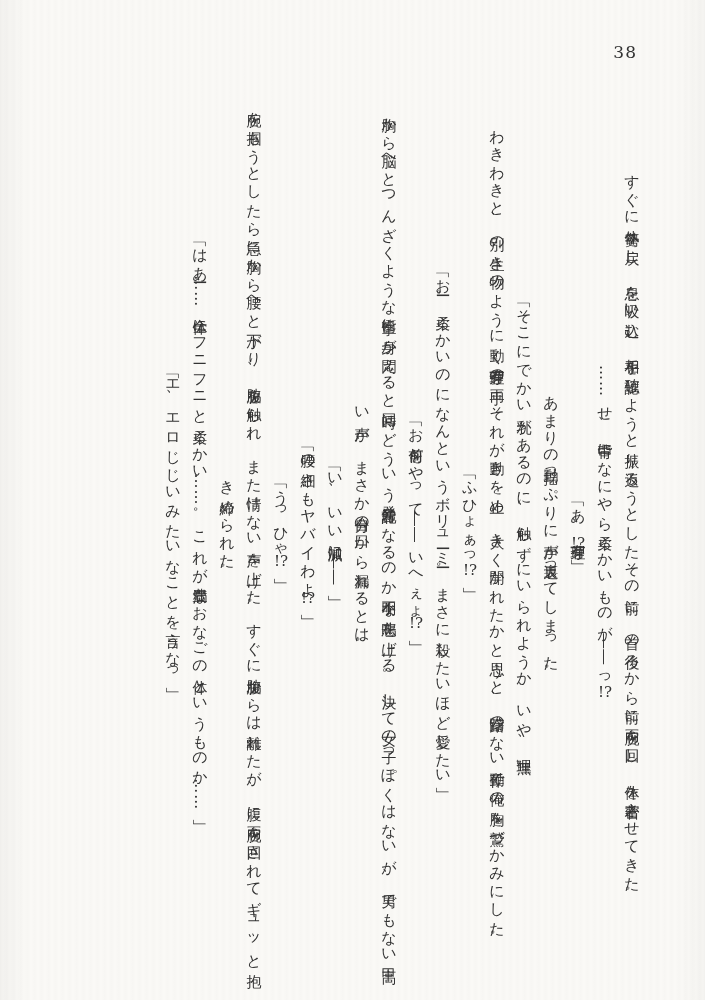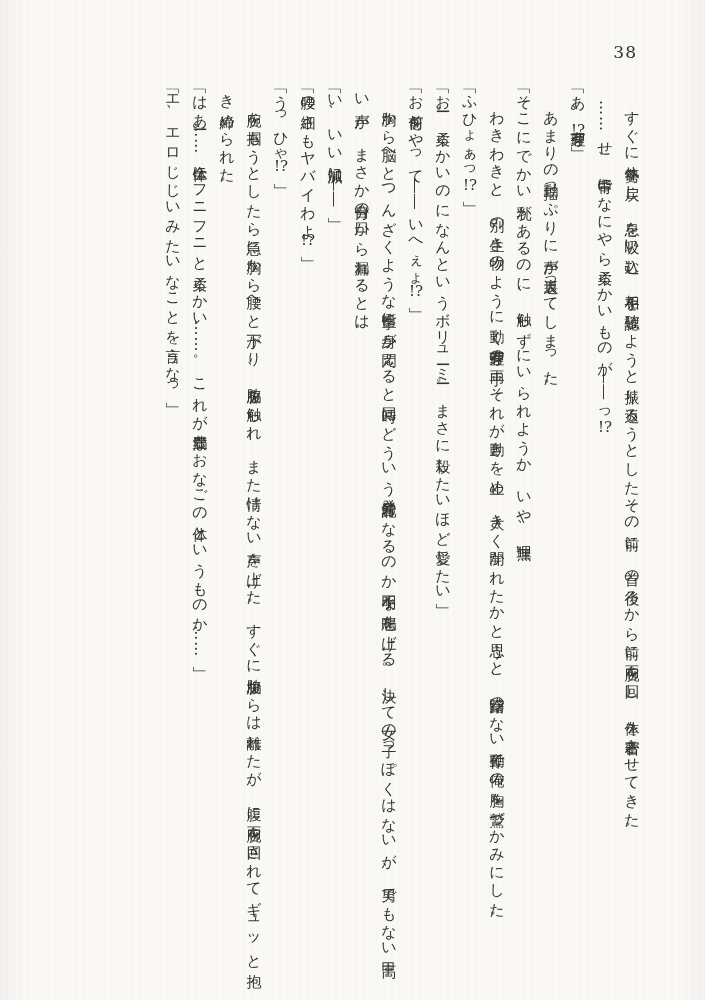--- a/index.html
+++ b/index.html
@@ -16,20 +16,21 @@
     position: relative;
     width: 705px; height: 1000px;
     overflow: hidden;
     background:
       repeating-linear-gradient(90deg,
         rgba(0,0,0,0.012) 0px, rgba(0,0,0,0.0) 3px, rgba(0,0,0,0.012) 7px),
       linear-gradient(90deg, rgba(0,0,0,0.03) 0%, rgba(0,0,0,0.0) 4%,
         rgba(0,0,0,0.0) 96%, rgba(0,0,0,0.025) 100%),
       var(--paper);
     color: var(--ink);
+    text-align: center;
   }
   .page-number {
     position: absolute;
     top: 42px; right: 68px;
     font-size: 17px;
     letter-spacing: 1px;
     color: var(--ink);
   }
   .text-area {
     position: absolute;

